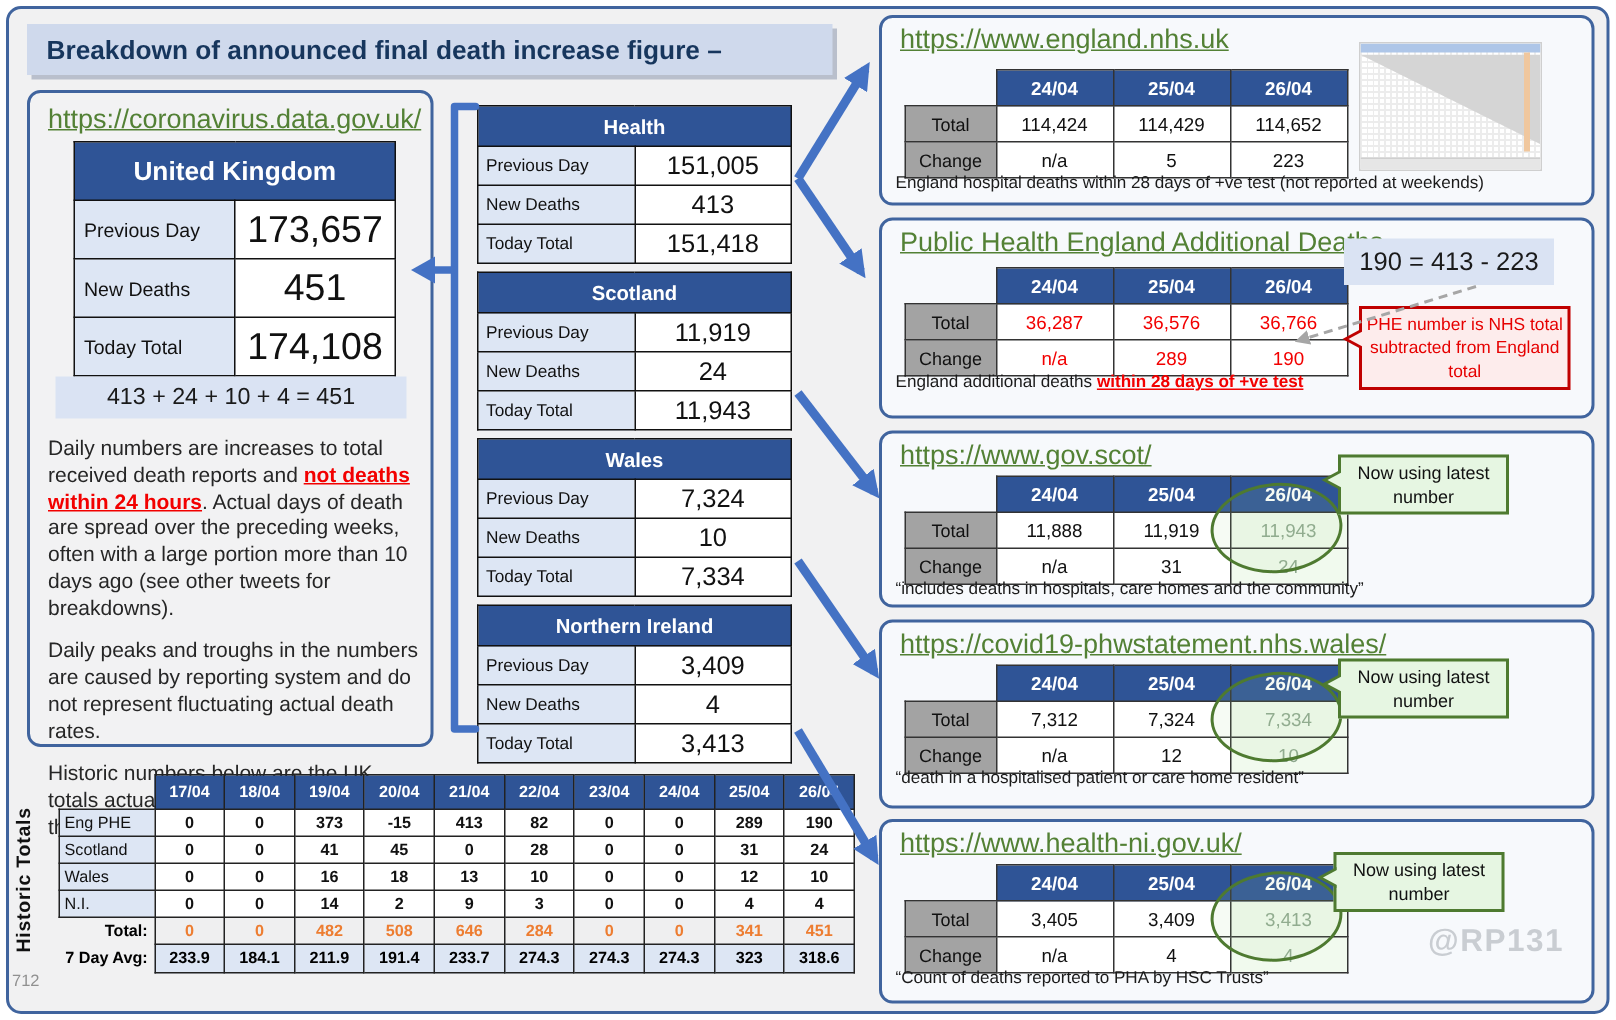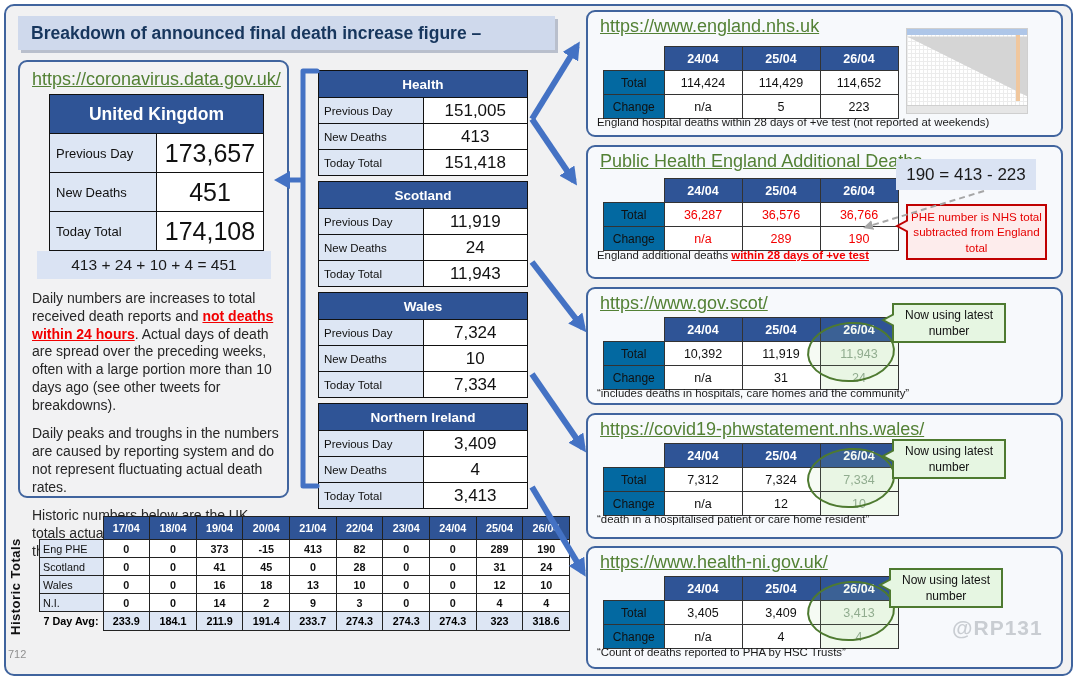--- a/index.html
+++ b/index.html
@@ -36,21 +36,21 @@
   .mini td{border:1.3px solid #111;height:23px;}
   .mini .lbl{width:88px;background:#dde6f4;font-size:11.5px;padding-left:5px;}
   .mini .val{text-align:center;font-size:17px;background:#fff;}
 
   
   .rpanel{left:586px;width:477px;}
   .rt{position:absolute;left:15px;font-size:12.5px;}
   .rt th{width:75px;height:21px;background:#2f5496;color:#fff;font-weight:700;font-size:12.5px;border:1.2px solid #333;}
   .rt td{border:1.2px solid #333;height:21px;text-align:center;background:#fff;}
   .rt .corner{width:58px;border:none;background:transparent;}
-  .rt td.lbl{background:#0369a1;font-size:12px;}
+  .rt td.lbl{background:#a3a3a3;font-size:12px;}
   .red-vals tr.vals td:not(.lbl){color:#f20000;}
   .circled tr.vals td:last-child{color:#8fa88f;background:#f1faee;}
   .caption{position:absolute;left:9px;font-size:11.4px;color:#1a1a1a;white-space:nowrap;}
 
   
   .ellipse{position:absolute;width:84px;border:2.5px solid #4e7a30;border-radius:50%;transform:rotate(-4deg);background:rgba(170,215,150,0.10);}
 
   
   .callout{position:absolute;border:2px solid #4e7a30;background:#e6f6e2;font-size:12px;line-height:1.35;
     display:flex;align-items:center;justify-content:center;text-align:center;box-sizing:border-box;}
@@ -273,21 +273,21 @@
     <table class="rt circled" style="top:28px;">
       <tbody>
           <tr>
             <td class="corner"></td>
             <th>24/04</th>
             <th>25/04</th>
             <th>26/04</th>
           </tr>
       <tr class="vals">
             <td class="lbl">Total</td>
-            <td>10,392</td>
+            <td>11,888</td>
             <td>11,919</td>
             <td>11,943</td>
           </tr>
       <tr class="vals">
             <td class="lbl">Change</td>
             <td>n/a</td>
             <td>31</td>
             <td>24</td>
           </tr>
     </tbody>
@@ -415,20 +415,33 @@
           <td>0</td>
           <td>0</td>
           <td>14</td>
           <td>2</td>
           <td>9</td>
           <td>3</td>
           <td>0</td>
           <td>0</td>
           <td>4</td>
           <td>4</td>
+        </tr>
+    <tr class="trow">
+          <td class="hl float">Total:</td>
+          <td>0</td>
+          <td>0</td>
+          <td>482</td>
+          <td>508</td>
+          <td>646</td>
+          <td>284</td>
+          <td>0</td>
+          <td>0</td>
+          <td>341</td>
+          <td>451</td>
         </tr>
     <tr class="arow">
           <td class="hl float">7 Day Avg:</td>
           <td>233.9</td>
           <td>184.1</td>
           <td>211.9</td>
           <td>191.4</td>
           <td>233.7</td>
           <td>274.3</td>
           <td>274.3</td>

